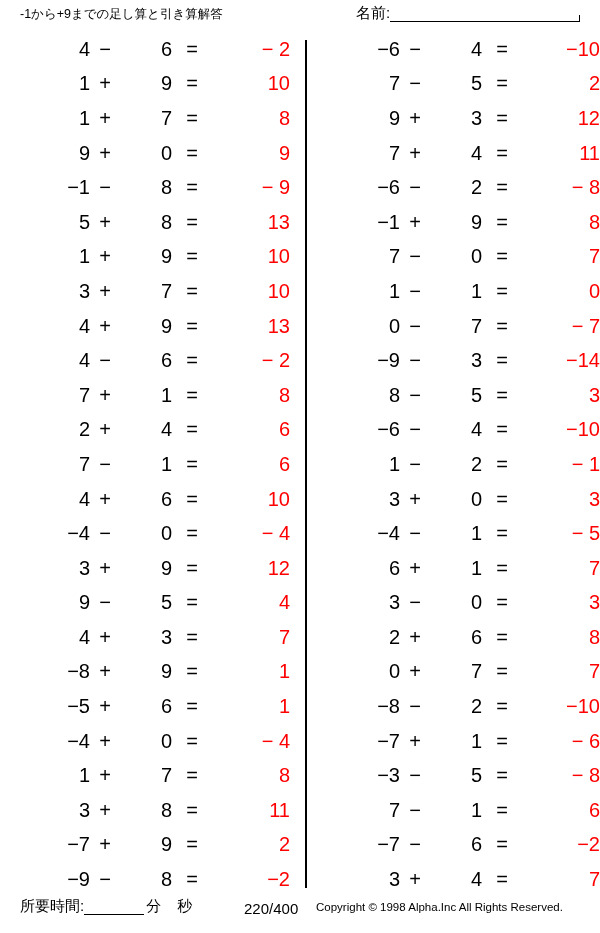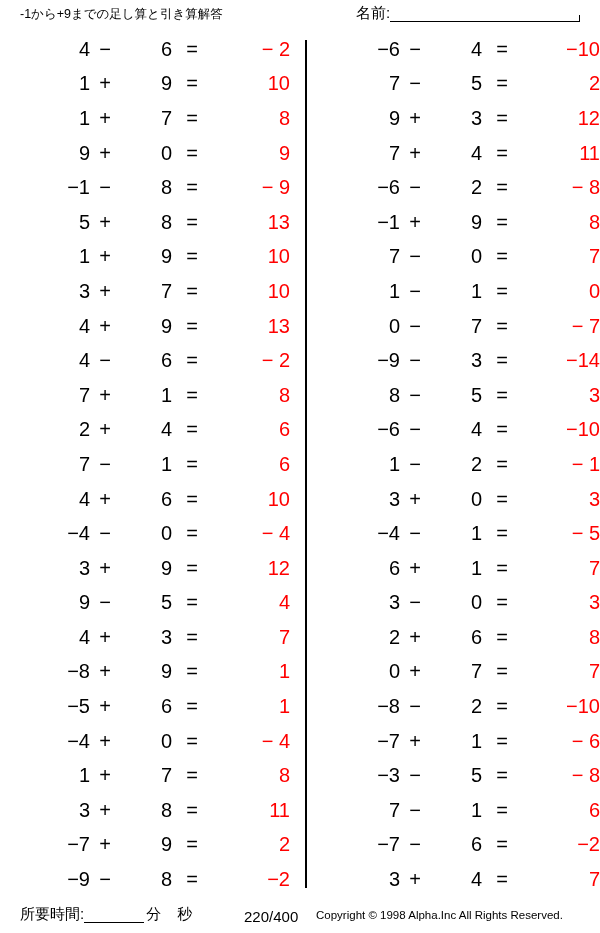--- a/index.html
+++ b/index.html
@@ -105,21 +105,21 @@
   .c-a   { width: 74px; }
   .c-op  { width: 30px; text-align: center; }
   .c-b   { width: 52px; }
   .c-eq  { width: 40px; text-align: center; }
   .c-res { width: 78px; color: #ff0000; }
 
   
   .footer {
     position: absolute;
     left: 0;
-    bottom: 4px;
+    bottom: 12px;
     width: 568px;
     height: 26px;
   }
   .time-block {
     position: absolute;
     left: 4px;
     top: 2px;
     font-size: 15px;
     white-space: nowrap;
     display: flex;

